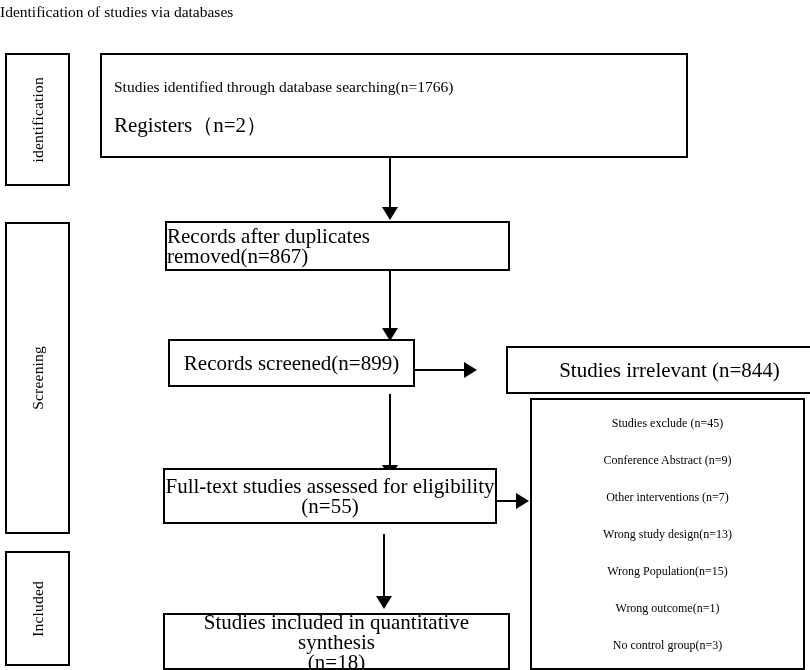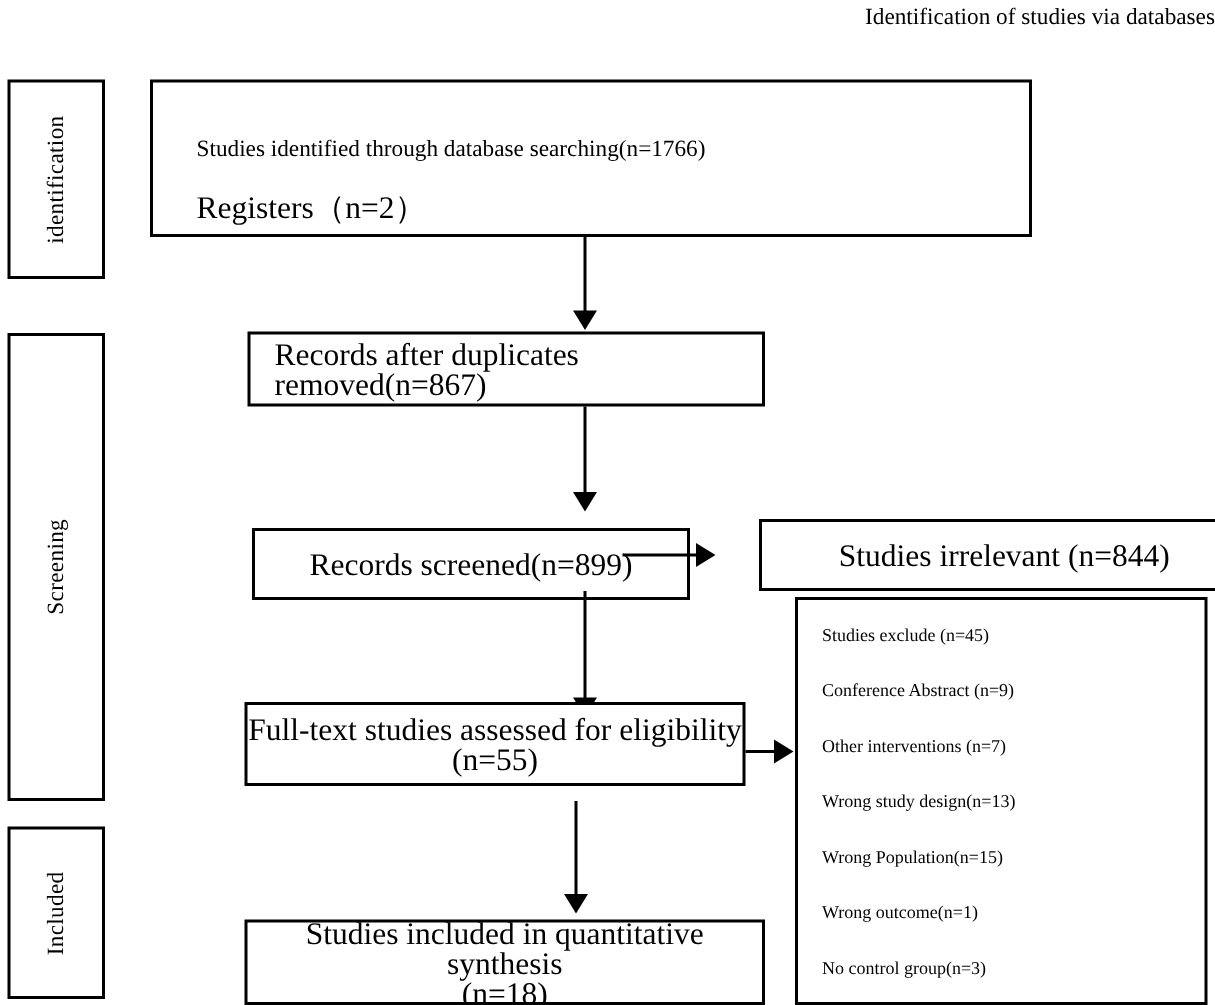--- a/index.html
+++ b/index.html
@@ -16,21 +16,21 @@
     width: 810px;
     height: 670px;
     background: #ffffff;
     overflow: hidden;
   }
   .title {
     position: absolute;
     left: 0;
     top: 2px;
     width: 810px;
-    text-align: right;
+    text-align: left;
     font-size: 15.5px;
     line-height: 20px;
   }
   .box {
     position: absolute;
     box-sizing: border-box;
     border: 2.5px solid #000000;
     background: #ffffff;
   }
   .stage {
@@ -48,25 +48,25 @@
   .box-inner {
     position: absolute;
     box-sizing: border-box;
     width: 100%;
     height: 100%;
     display: flex;
     flex-direction: column;
     justify-content: center;
   }
   .pad-left {
-    padding-left: 29px;
-    margin-top: 13px;
+    padding-left: 12px;
   }
   .pad-left-sm {
-    padding-left: 16px;
+    padding-left: 0;
+    align-items: center;
   }
   .center-txt {
     text-align: center;
   }
   .line {
     font-size: 21px;
     line-height: 20px;
   }
   .line-sp {
     font-size: 15.5px;
@@ -139,21 +139,21 @@
 
   <div class="box" style="left:165px; top:221px; width:345px; height:50px;">
     <div class="box-inner pad-left-sm">
       <div class="line">Records after duplicates removed(n=867)</div>
     </div>
   </div>
 
   <div class="connector v-line" style="left:389px; top:271px; height:62px;"></div>
   <div class="arrow-down" style="left:382px; top:328px;"></div>
 
-  <div class="box" style="left:168px; top:352px; width:292px; height:48px;">
+  <div class="box" style="left:168px; top:339px; width:247px; height:48px;">
     <div class="box-inner center-txt">
       <div class="line">Records screened(n=899)</div>
     </div>
   </div>
 
   <div class="connector h-line" style="left:415px; top:369px; width:52px;"></div>
   <div class="arrow-right" style="left:464px; top:362px;"></div>
 
   <div class="box" style="left:478px; top:346px; width:327px; height:48px;margin-left:28px;">
     <div class="box-inner center-txt">

